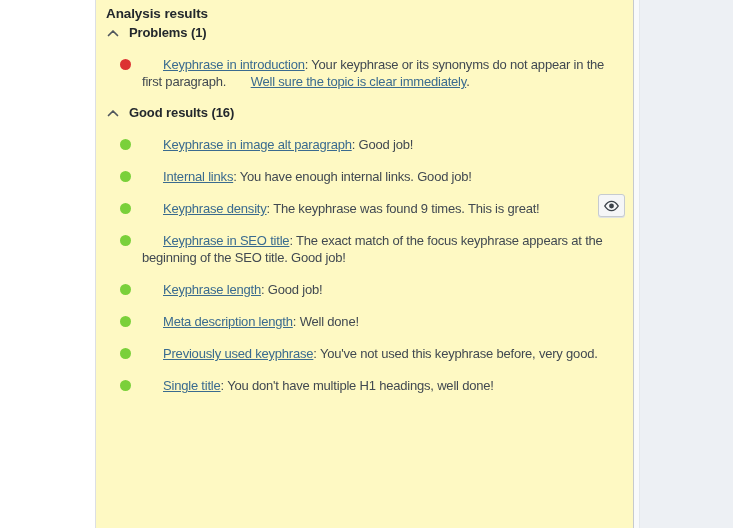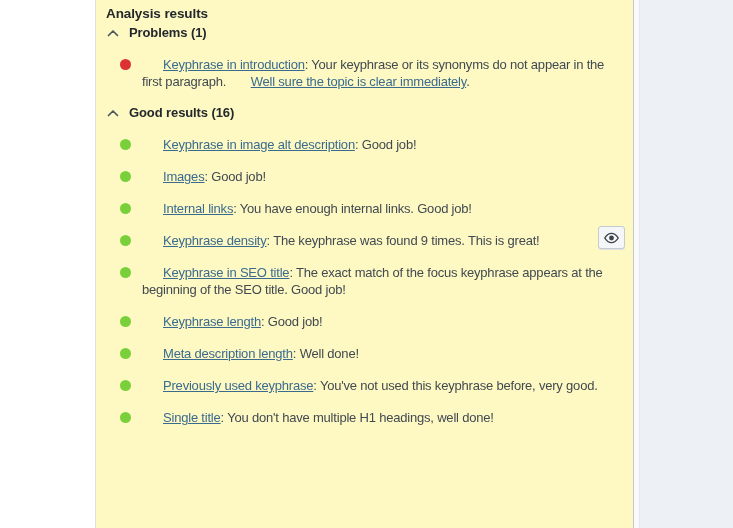--- a/index.html
+++ b/index.html
@@ -156,29 +156,24 @@
         <svg width="12" height="8" viewBox="0 0 12 8">
                 <polyline points="1.5,6.5 6,2 10.5,6.5" fill="none" stroke="#50575e" stroke-width="1.7" stroke-linecap="round" stroke-linejoin="round"></polyline>
               </svg>
       </span>
       <span class="section-label">Good results (16)</span>
     </button>
     <ul class="results">
 
   <li class="result">
     <span class="bullet" style="background: rgb(122, 208, 58);"></span>
-    <span class="result-text"><a class="result-link">Keyphrase in image alt description</a><span class="result-desc">: Good job!</span></span>
-
-  </li>
-
-  <li class="result">
-    <span class="bullet" style="background: rgb(122, 208, 58);"></span>
-    <span class="result-text"><a class="result-link">Images</a><span class="result-desc">: Good job!</span></span>
-
-  </li>
+    <span class="result-text"><a class="result-link">Keyphrase in image alt paragraph</a><span class="result-desc">: Good job!</span></span>
+
+  </li>
+
 
   <li class="result">
     <span class="bullet" style="background: rgb(122, 208, 58);"></span>
     <span class="result-text"><a class="result-link">Internal links</a><span class="result-desc">: You have enough internal links. Good job!</span></span>
 
   </li>
 
   <li class="result">
     <span class="bullet" style="background: rgb(122, 208, 58);"></span>
     <span class="result-text"><a class="result-link">Keyphrase density</a><span class="result-desc">: The keyphrase was found 9 times. This is great!</span></span>

